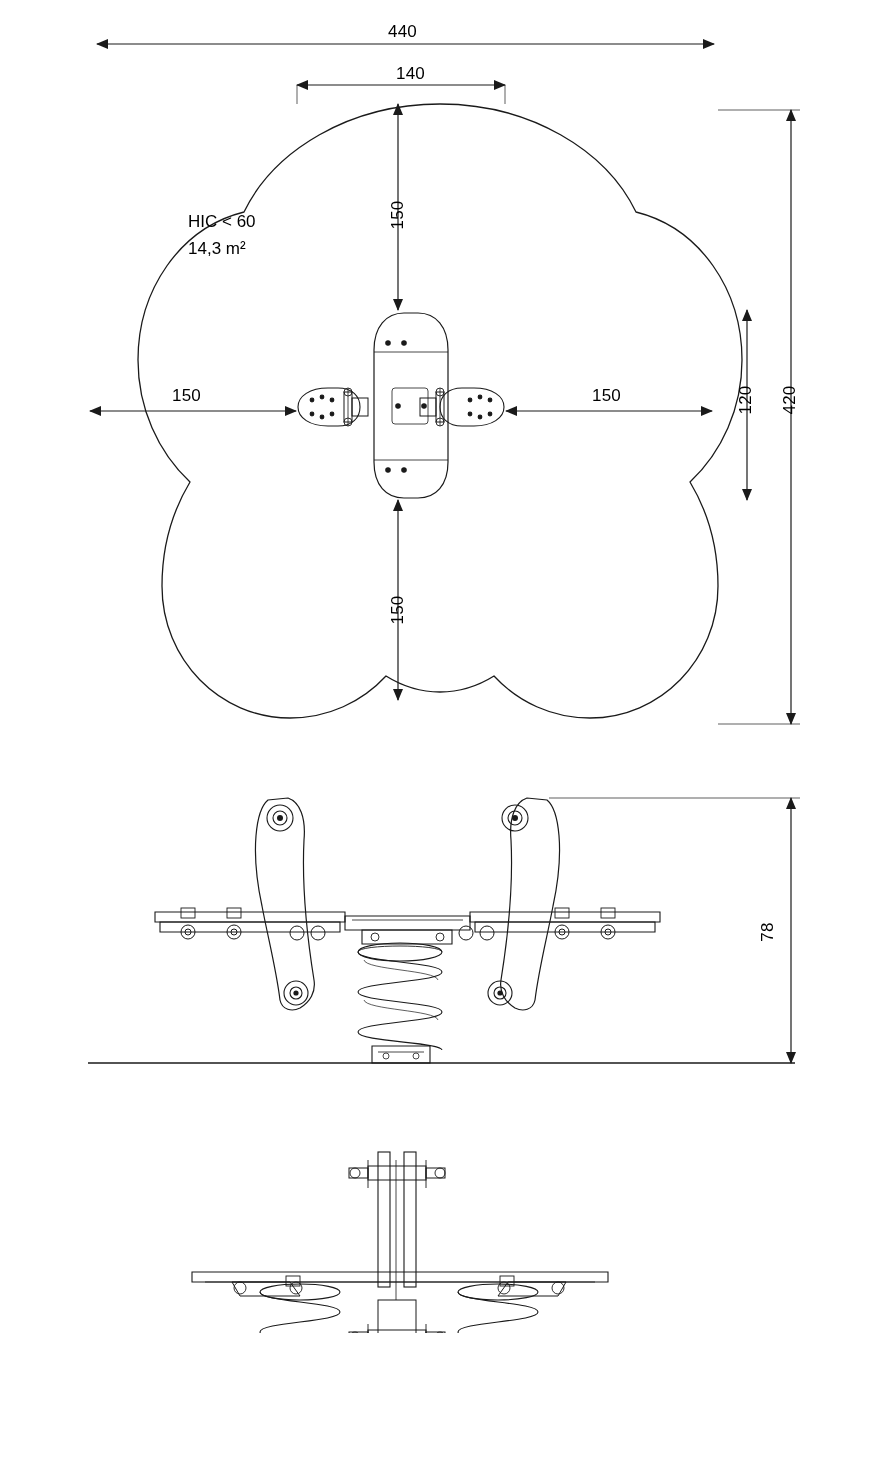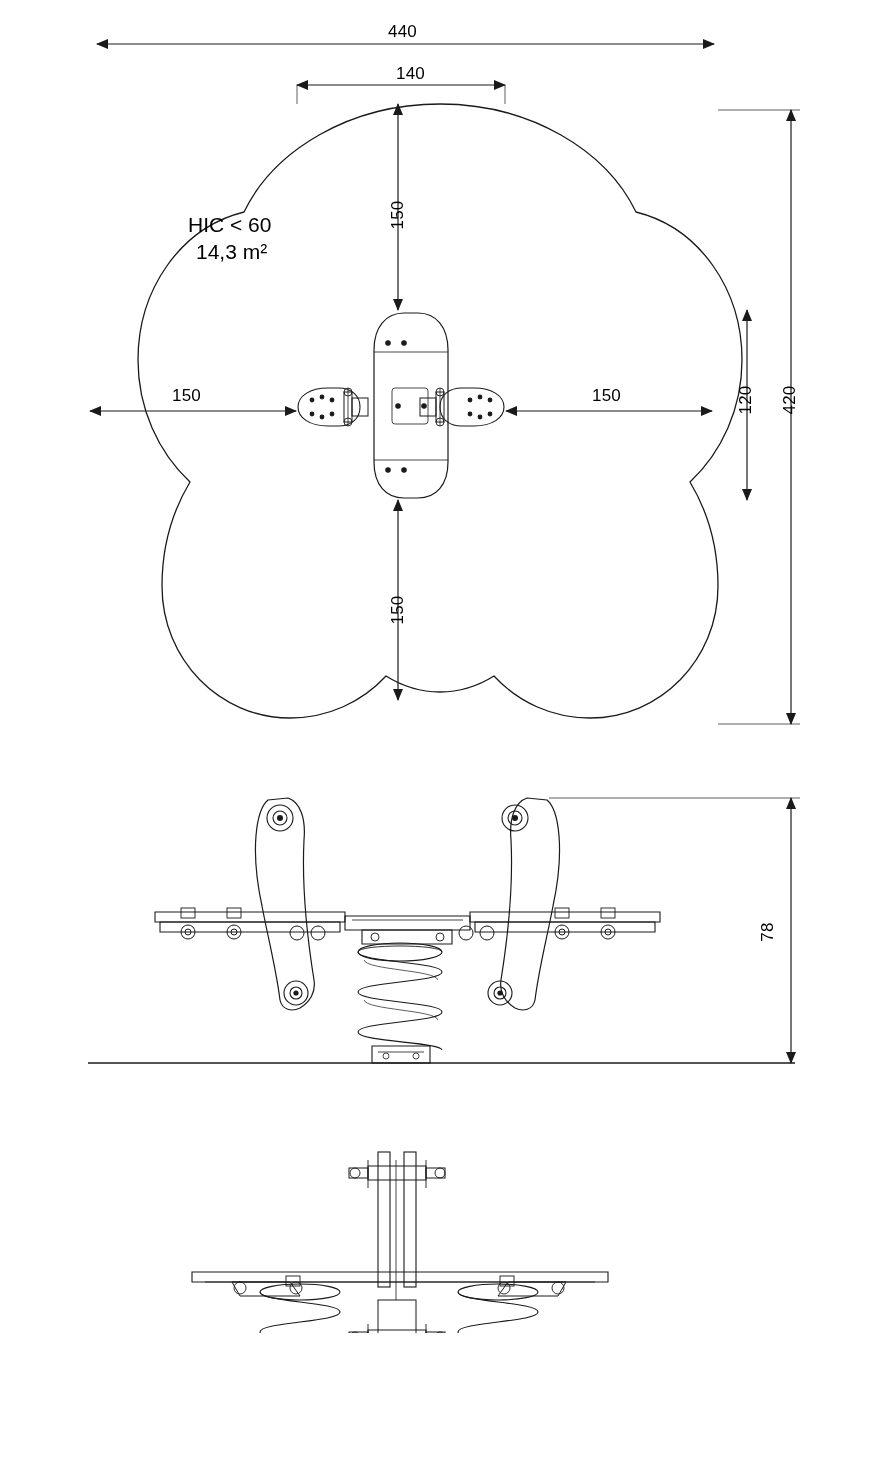--- a/index.html
+++ b/index.html
@@ -31,21 +31,21 @@
     color: #000;
     white-space: nowrap;
     letter-spacing: 0.2px;
   }
   .dim-label.vert {
     transform: rotate(-90deg);
     transform-origin: 50% 50%;
   }
   .note {
     position: absolute;
-    font-size: 21px;
+    font-size: 17px;
     line-height: 1.5;
     color: #000;
     white-space: nowrap;
   }
 </style>
 </head>
 <body>
 
 <div id="sheet">
 
@@ -281,21 +281,21 @@
       </g>
 
     </g>
   </svg>
 
   <div class="dim-label" style="left:388px; top:22px;">440</div>
 
   <div class="dim-label" style="left:386px; top:64px;margin-left:10px;">140</div>
 
   <div class="note" style="left:188px; top:209px;">HIC &lt; 60</div>
-  <div class="note" style="left:196px; top:236px;">14,3 m²</div>
+  <div class="note" style="left:188px; top:236px;">14,3 m²</div>
 
   <div class="dim-label vert" style="left:368px; top:205px; width:60px; text-align:center;">150</div>
 
   <div class="dim-label vert" style="left:368px; top:600px; width:60px; text-align:center;">150</div>
 
   <div class="dim-label" style="left:172px; top:386px;">150</div>
 
   <div class="dim-label" style="left:592px; top:386px;">150</div>
 
   <div class="dim-label vert" style="left:716px; top:390px; width:60px; text-align:center;">120</div>

